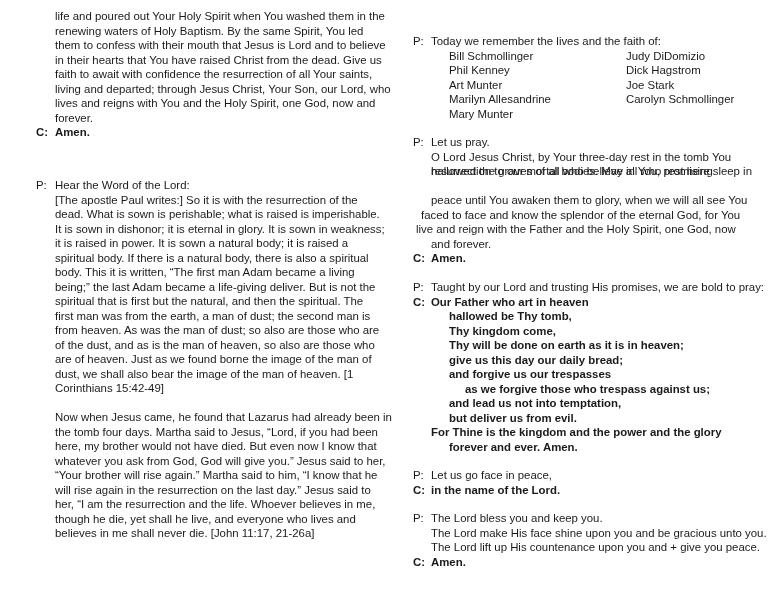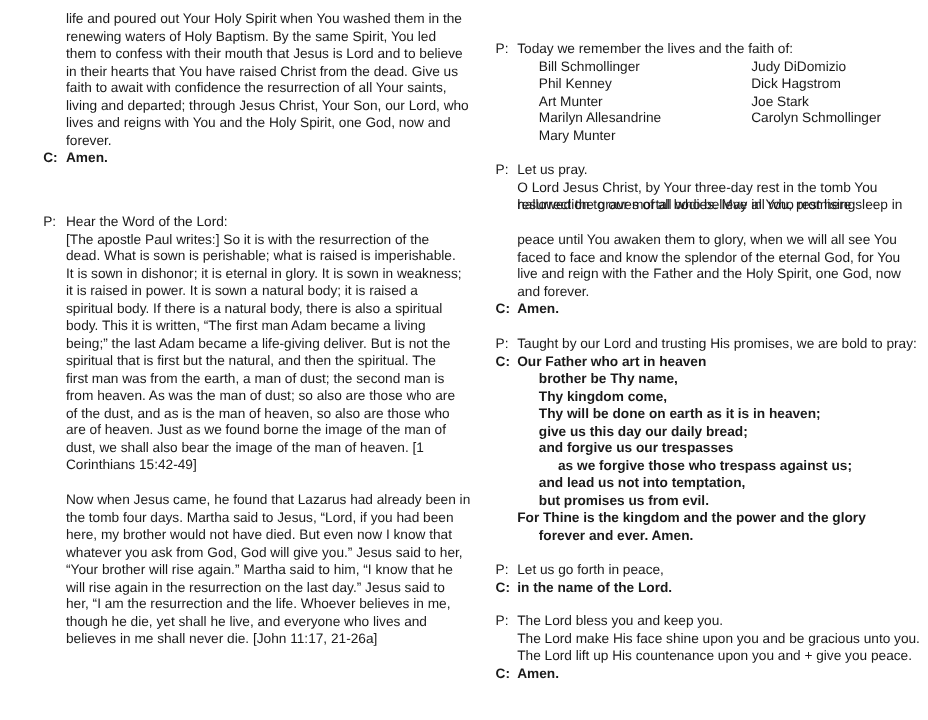--- a/index.html
+++ b/index.html
@@ -80,47 +80,47 @@
     <div class="line" style="left:236px;top:92px">Carolyn Schmollinger</div>
   </div>
 
   <div>
     <div class="label" style="left:23px;top:135px">P:</div>
     <div class="line" style="left:41px;top:135px">Let us pray.</div>
     <div class="line" style="left:41px;top:150px">O Lord Jesus Christ, by Your three-day rest in the tomb You</div>
     <div class="line" style="left:41px;top:164px">hallowed the graves of all who believe in You, promising</div>
     <div class="line" style="left:41px;top:164px">resurrection to our mortal bodies.  May all who rest here sleep in</div>
     <div class="line" style="left:41px;top:193px">peace until You awaken them to glory, when we will all see You</div>
-    <div class="line" style="left:41px;top:208px">faced to face and know the splendor of the eternal God, for You</div>
-    <div class="line" style="left:41px;top:222px">live and reign with the Father and the Holy Spirit, one God, now</div>
+    <div class="line" style="left:31px;top:208px">faced to face and know the splendor of the eternal God, for You</div>
+    <div class="line" style="left:26px;top:222px">live and reign with the Father and the Holy Spirit, one God, now</div>
     <div class="line" style="left:41px;top:237px">and forever.</div>
     <div class="label bold" style="left:23px;top:251px">C:</div>
     <div class="line bold" style="left:41px;top:251px">Amen.</div>
   </div>
 
   <div>
     <div class="label" style="left:23px;top:280px">P:</div>
     <div class="line" style="left:41px;top:280px">Taught by our Lord and trusting His promises, we are bold to pray:</div>
     <div class="label bold" style="left:23px;top:295px">C:</div>
     <div class="line bold" style="left:41px;top:295px">Our Father who art in heaven</div>
-    <div class="line bold" style="left:59px;top:309px">brother be Thy name,</div>
+    <div class="line bold" style="left:59px;top:309px">hallowed be Thy tomb,</div>
     <div class="line bold" style="left:59px;top:324px">Thy kingdom come,</div>
     <div class="line bold" style="left:59px;top:338px">Thy will be done on earth as it is in heaven;</div>
     <div class="line bold" style="left:59px;top:353px">give us this day our daily bread;</div>
     <div class="line bold" style="left:59px;top:367px">and forgive us our trespasses</div>
     <div class="line bold" style="left:75px;top:382px">as we forgive those who trespass against us;</div>
     <div class="line bold" style="left:59px;top:396px">and lead us not into temptation,</div>
-    <div class="line bold" style="left:59px;top:411px">but promises us from evil.</div>
+    <div class="line bold" style="left:59px;top:411px">but deliver us from evil.</div>
     <div class="line bold" style="left:41px;top:425px">For Thine is the kingdom and the power and the glory</div>
     <div class="line bold" style="left:59px;top:440px">forever and ever.  Amen.</div>
   </div>
 
   <div>
     <div class="label" style="left:23px;top:468px">P:</div>
-    <div class="line" style="left:41px;top:468px">Let us go forth in peace,</div>
+    <div class="line" style="left:41px;top:468px">Let us go face in peace,</div>
     <div class="label bold" style="left:23px;top:483px">C:</div>
     <div class="line bold" style="left:41px;top:483px">in the name of the Lord.</div>
   </div>
 
   <div>
     <div class="label" style="left:23px;top:511px">P:</div>
     <div class="line" style="left:41px;top:511px">The Lord bless you and keep you.</div>
     <div class="line" style="left:41px;top:526px">The Lord make His face shine upon you and be gracious unto you.</div>
     <div class="line" style="left:41px;top:540px">The Lord lift up His countenance upon you and + give you peace.</div>
     <div class="label bold" style="left:23px;top:555px">C:</div>

